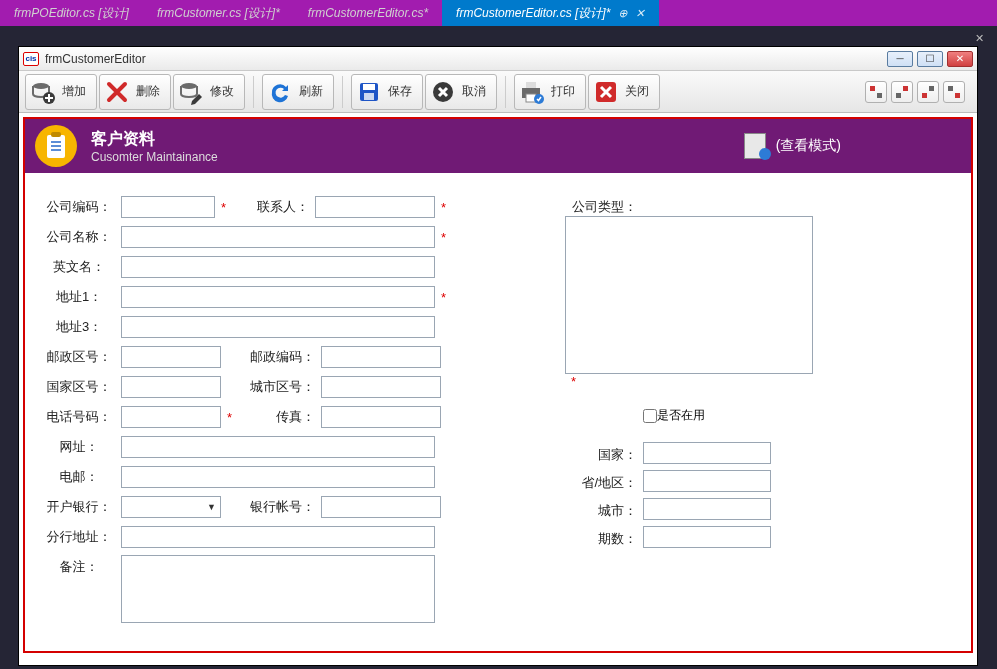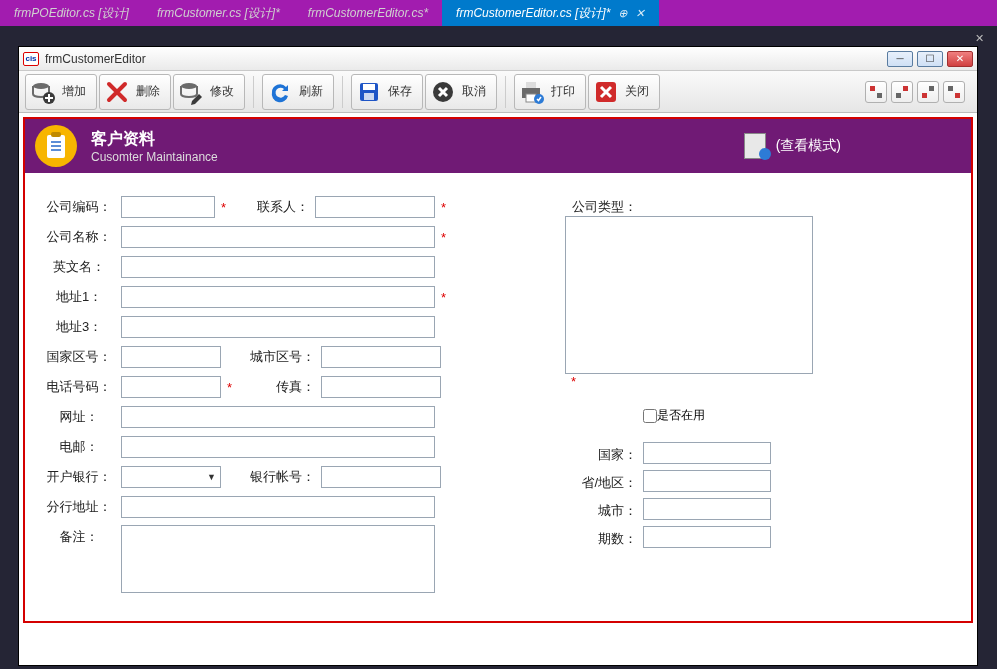--- a/index.html
+++ b/index.html
@@ -357,20 +357,27 @@
           <div class="row">
             <span class="lbl">地址1：</span>
             <input class="txt" style="width: 314px;">
             <span class="req">*</span>
           </div>
           <div class="row">
             <span class="lbl">地址3：</span>
             <input class="txt" style="width: 314px;">
           </div>
           <div class="row">
+            <span class="lbl">邮政区号：</span>
+            <input class="txt" style="width: 100px;">
+            <span class="req" style="visibility:hidden">*</span>
+            <span class="lbl2">邮政编码：</span>
+            <input class="txt" style="width: 120px;">
+          </div>
+          <div class="row">
             <span class="lbl">国家区号：</span>
             <input class="txt" style="width: 100px;">
             <span class="req" style="visibility:hidden">*</span>
             <span class="lbl2">城市区号：</span>
             <input class="txt" style="width: 120px;">
           </div>
           <div class="row">
             <span class="lbl">电话号码：</span>
             <input class="txt" style="width: 100px;">
             <span class="req">*</span>

